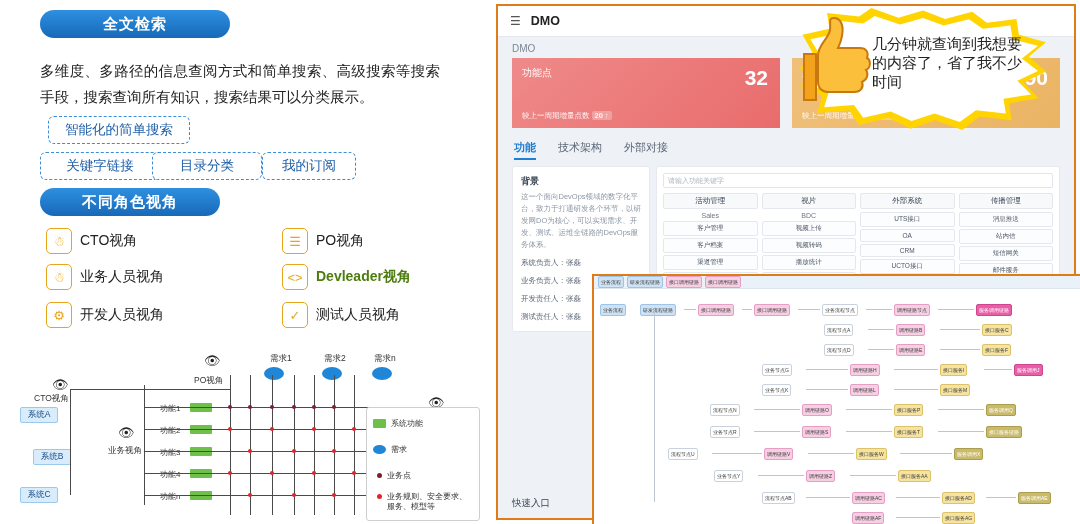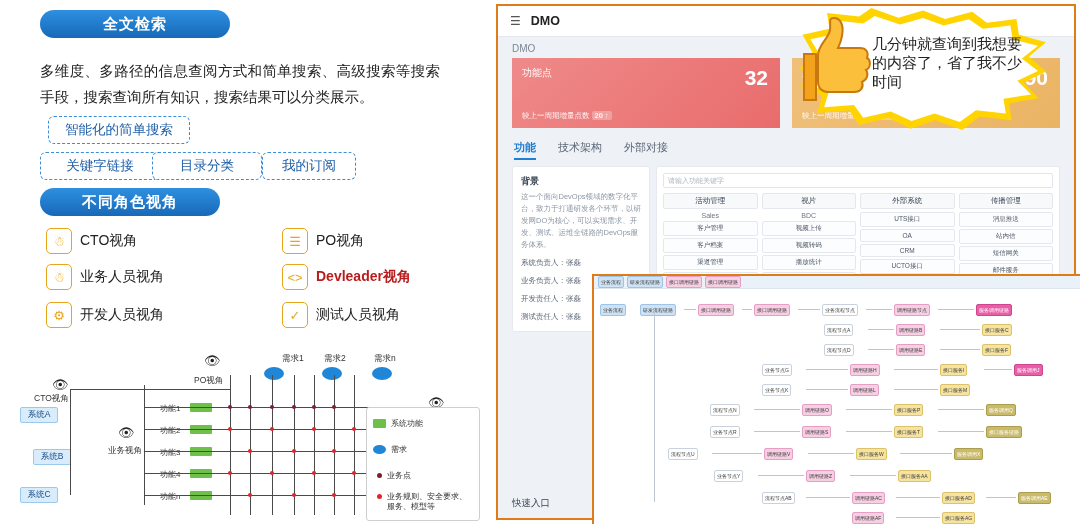--- a/index.html
+++ b/index.html
@@ -34,21 +34,21 @@
   .role .ico{
     width:24px;height:24px;border:1.4px solid #e8a51c;border-radius:5px;
     display:flex;align-items:center;justify-content:center;color:#e8a51c;font-size:13px;flex:none;
   }
   #r1{left:46px;top:228px;}
   #r2{left:282px;top:228px;}
   #r3{left:46px;top:264px;}
   #r4{left:282px;top:264px;}
   #r5{left:46px;top:302px;}
   #r6{left:282px;top:302px;}
-  .role.blue .label{color:#b91c1c;font-weight:bold;}
+  .role.blue .label{color:#4d7c0f;font-weight:bold;}
 
   
   .diagram{position:absolute;left:14px;top:345px;width:466px;height:176px;font-size:8px;color:#333;}
   .sysbox{position:absolute;background:#d9ecfb;border:1px solid #9cc9ea;color:#1b4f86;font-size:8.5px;
           width:36px;height:14px;display:flex;align-items:center;justify-content:center;border-radius:2px;}
   .funcbox{position:absolute;background:#6fc04a;width:22px;height:9px;border-radius:1px;}
   .funclbl{position:absolute;font-size:8px;color:#333;}
   .reqdot{position:absolute;width:20px;height:13px;border-radius:50%;background:#1f86d8;}
   .reqlbl{position:absolute;font-size:8.5px;color:#333;}
   .eye{position:absolute;font-size:13px;color:#222;}
@@ -163,21 +163,21 @@
 
       <span class="eye" style="left:190px;top:8px;">👁</span>
       <span class="eyelbl" style="left:180px;top:30px;">PO视角</span>
       <span class="eye" style="left:38px;top:32px;">👁</span>
       <span class="eyelbl" style="left:20px;top:48px;">CTO视角</span>
       <span class="eye" style="left:104px;top:80px;">👁</span>
       <span class="eyelbl" style="left:94px;top:100px;">业务视角</span>
       <span class="eye" style="left:414px;top:50px;">👁</span>
       <span class="eyelbl" style="left:416px;top:70px;">系统视角</span>
 
-      <span class="reqlbl" style="left:268px;top:8px;">需求1</span>
+      <span class="reqlbl" style="left:256px;top:8px;">需求1</span>
       <span class="reqlbl" style="left:310px;top:8px;text-align:right;">需求2</span>
       <span class="reqlbl" style="left:360px;top:8px;">需求n</span>
       <span class="reqdot" style="left:250px;top:22px;"></span>
       <span class="reqdot" style="left:308px;top:22px;"></span>
       <span class="reqdot" style="left:358px;top:22px;"></span>
 
       <span class="sysbox" style="left:6px;top:62px;">系统A</span>
       <span class="sysbox" style="left:19px;top:104px;">系统B</span>
       <span class="sysbox" style="left:6px;top:142px;">系统C</span>
 

